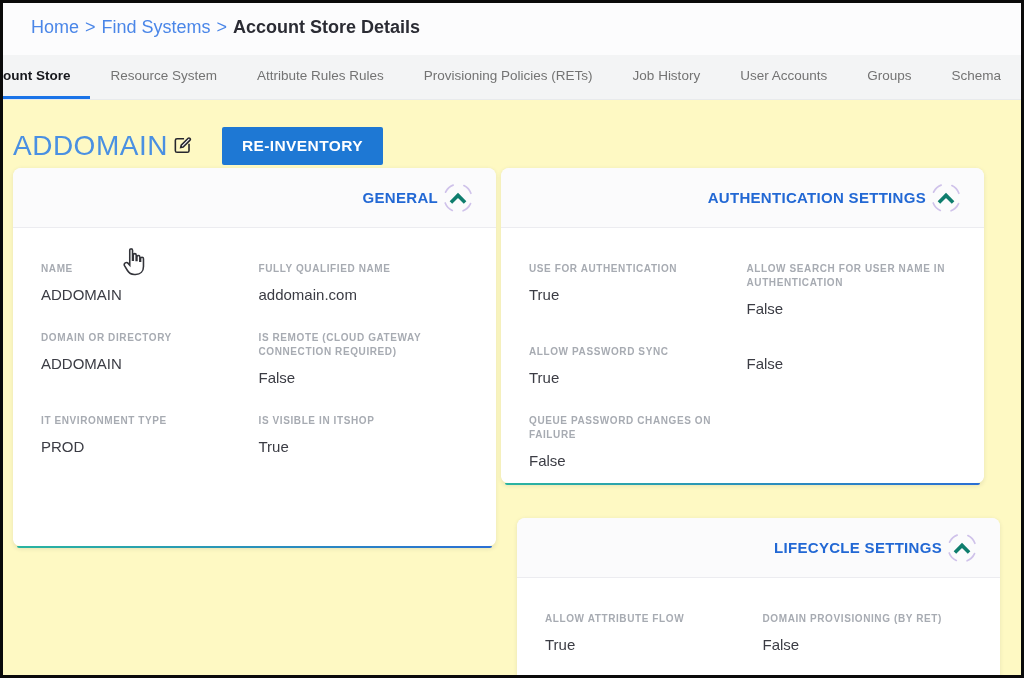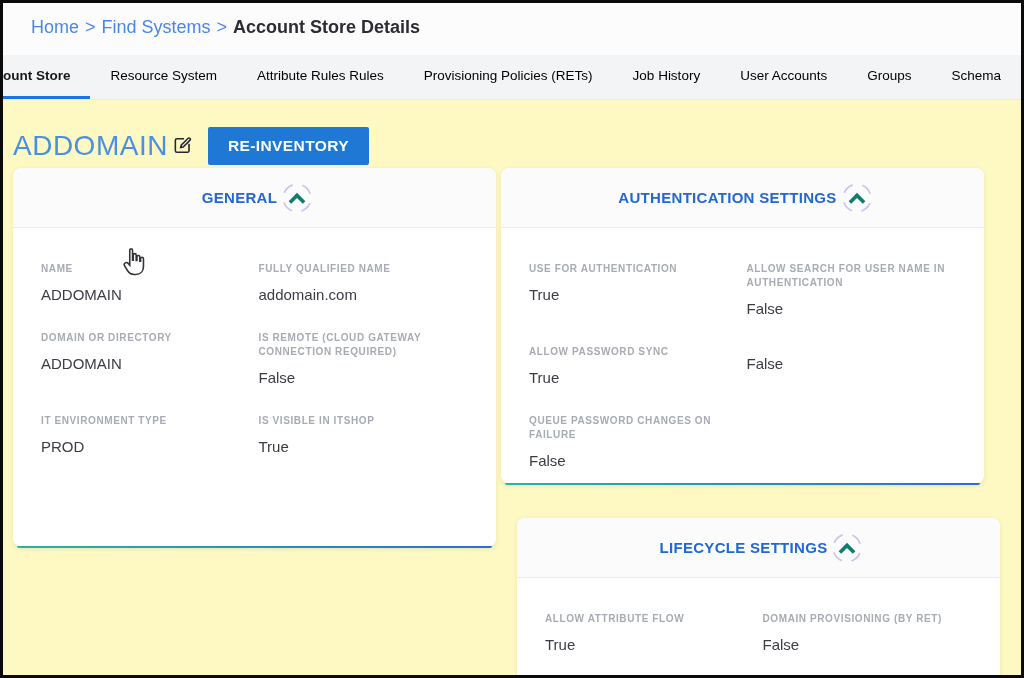--- a/index.html
+++ b/index.html
@@ -31,21 +31,21 @@
     background:#f3f4f5;
     display:flex; align-items:stretch;
     padding-left:10px;
     border-bottom:1px solid #e8eaec;
     justify-content:flex-end;
   }
   .tab {
     display:flex; align-items:center;
     padding:0 20px;
     font-size:13.5px;
-    color:#000000;
+    color:#737373;
     cursor:pointer;
     border-bottom:3px solid transparent;
     white-space:nowrap;
   }
   .tab.active {
     color:#17181d;
     font-weight:700;
     border-bottom:3px solid #1a73e8;
   }
 
@@ -68,21 +68,21 @@
     font-weight:400;
     letter-spacing:0.5px;
   }
   .edit-icon-btn {
     margin-left:4px;
     width:22px; height:22px;
     cursor:pointer;
     display:inline-flex; align-items:flex-start;
   }
   .reinventory-btn {
-    margin-left:14px;
+    margin-left:28px;
     background:#1e78d4;
     color:#ffffff;
     border:none;
     font-family:"Liberation Sans", sans-serif;
     font-size:15.5px;
     font-weight:700;
     letter-spacing:0.4px;
     padding:8px 20px;
     height:38px;
     border-radius:2px;
@@ -115,21 +115,21 @@
   }
   .card-general   { left:10px;  top:68px;  width:483px; height:380px; }
   .card-auth      { left:498px; top:68px;  width:483px; height:317px; }
   .card-lifecycle { left:514px; top:418px; width:483px; height:260px; }
 
   .card-header {
     height:60px;
     background:#fbfbfc;
     border-bottom:1px solid #ececf0;
     border-radius:8px 8px 0 0;
-    display:flex; align-items:center; justify-content:center;
+    display:flex; align-items:center; justify-content:flex-end;
     padding:0 18px 0 28px;
   }
   .card-title {
     font-size:15px;
     font-weight:700;
     color:#2268d4;
     letter-spacing:0.3px;
   }
   .collapse-btn {
     width:40px; height:40px;

